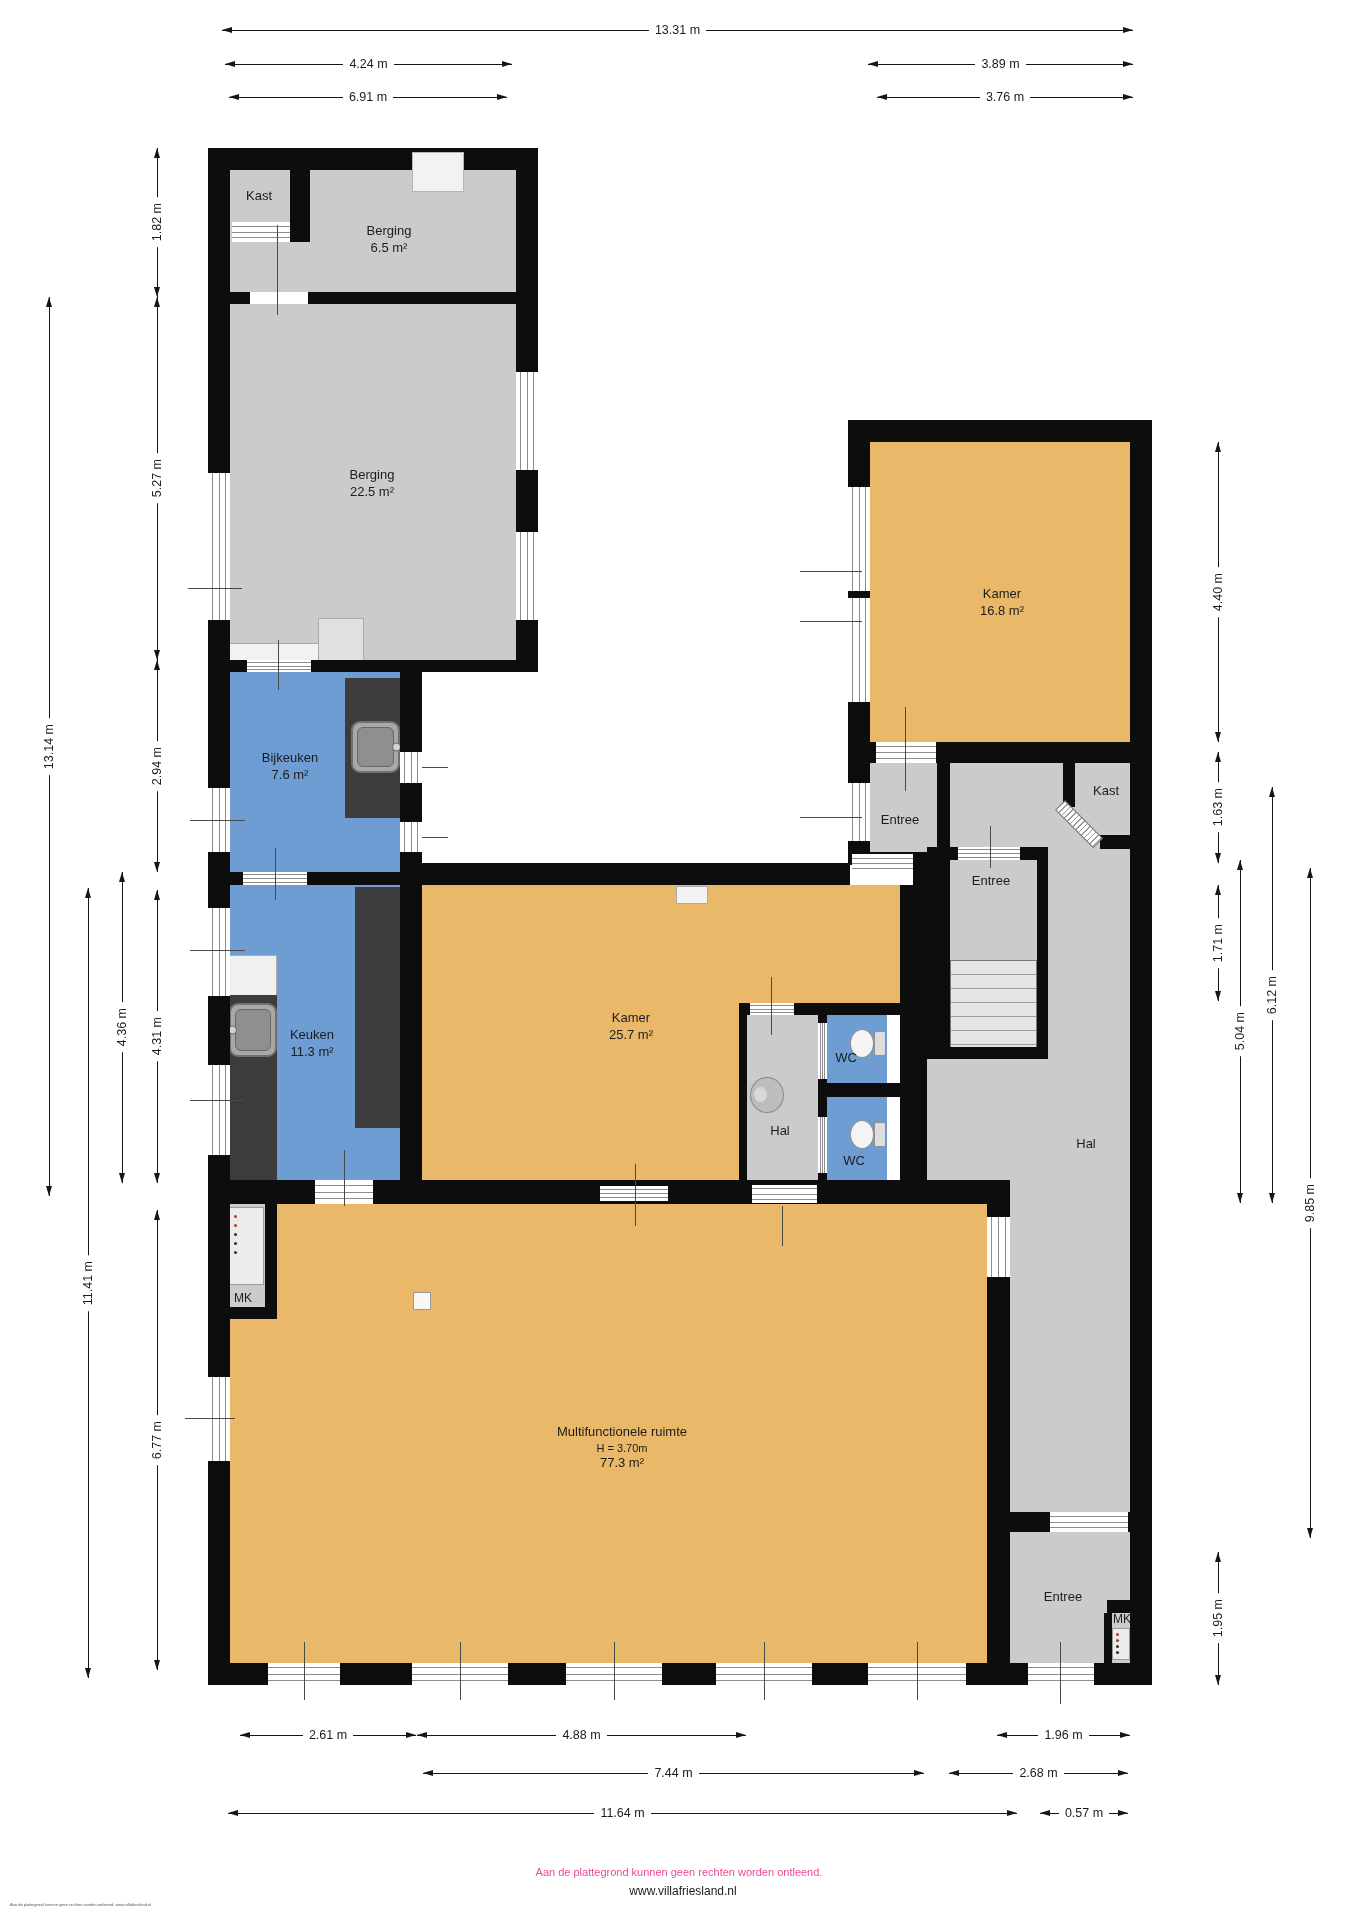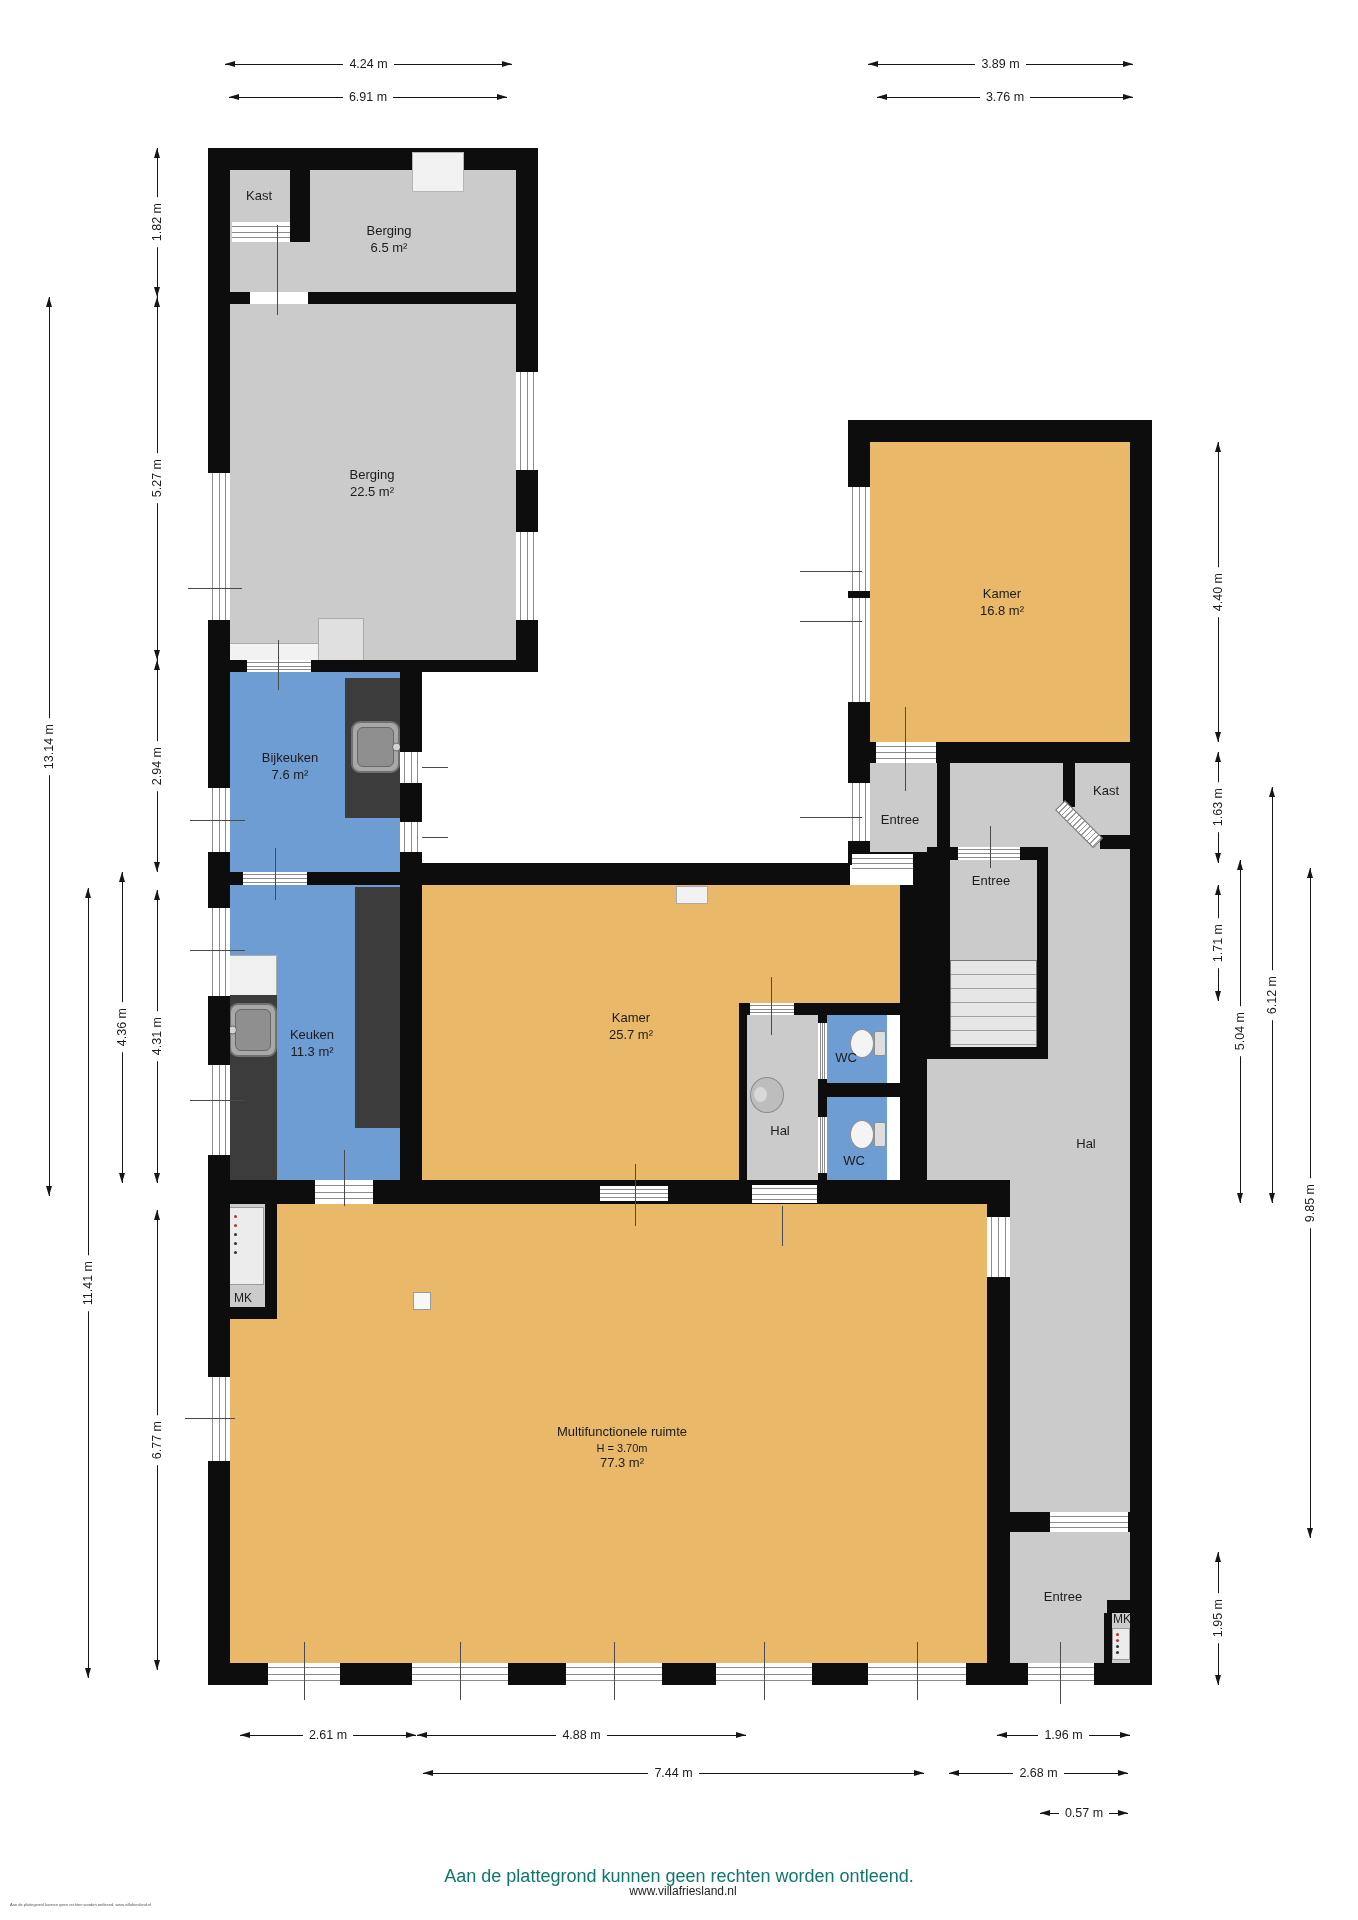--- a/index.html
+++ b/index.html
@@ -37,21 +37,21 @@
   .rlabel span{display:block}
   .rlabel .sub{font-size:11px}
   .dim-h{position:absolute;height:14px;display:flex;align-items:center;justify-content:center;font-size:12.5px;z-index:40;background-image:linear-gradient(#161616,#161616);background-repeat:no-repeat;background-size:100% 1px;background-position:center}
   .dim-h::before{content:"";position:absolute;left:0;top:50%;transform:translateY(-50%);width:0;height:0;border-top:3.5px solid transparent;border-bottom:3.5px solid transparent;border-right:10px solid #161616}
   .dim-h::after{content:"";position:absolute;right:0;top:50%;transform:translateY(-50%);width:0;height:0;border-top:3.5px solid transparent;border-bottom:3.5px solid transparent;border-left:10px solid #161616}
   .dim-h .dl{background:#fff;padding:0 6px;white-space:nowrap;position:relative}
   .dim-v{position:absolute;width:14px;display:flex;align-items:center;justify-content:center;font-size:12.5px;z-index:40;background-image:linear-gradient(#161616,#161616);background-repeat:no-repeat;background-size:1px 100%;background-position:center}
   .dim-v::before{content:"";position:absolute;top:0;left:50%;transform:translateX(-50%);width:0;height:0;border-left:3.5px solid transparent;border-right:3.5px solid transparent;border-bottom:10px solid #161616}
   .dim-v::after{content:"";position:absolute;bottom:0;left:50%;transform:translateX(-50%);width:0;height:0;border-left:3.5px solid transparent;border-right:3.5px solid transparent;border-top:10px solid #161616}
   .dim-v .dl{writing-mode:vertical-rl;transform:rotate(180deg);background:#fff;padding:6px 0;white-space:nowrap;position:relative}
-  .footer{position:absolute;left:0;width:100%;text-align:center;font-size:18px;color:#0f766e}
+  .footer{position:absolute;left:0;width:100%;text-align:center;font-size:11px;color:#ec4899}
   .footer2{position:absolute;left:4px;width:100%;text-align:center;font-size:12px;color:#222}
   .tiny{position:absolute;font-size:4px;color:#555;white-space:nowrap}
 </style>
 </head>
 <body>
 
 <div class="canvas">
 
   <div class="room g" style="left:230px;top:168px;width:286px;height:124px"></div>
   <div class="room g" style="left:230px;top:303px;width:286px;height:357px"></div>
@@ -247,20 +247,23 @@
     <span class="sub">H = 3.70m</span>
     <span>77.3 m²</span>
   </div>
   <div class="rlabel" style="left:1063px;top:1597px">
     <span>Entree</span>
   </div>
   <div class="rlabel" style="left:1122px;top:1620px;font-size:12px">
     <span>MK</span>
   </div>
 
+  <div class="dim-h" style="left:222px;top:23px;width:911px">
+    <span class="dl">13.31 m</span>
+  </div>
   <div class="dim-h" style="left:225px;top:57px;width:287px">
     <span class="dl">4.24 m</span>
   </div>
   <div class="dim-h" style="left:868px;top:57px;width:265px">
     <span class="dl">3.89 m</span>
   </div>
   <div class="dim-h" style="left:229px;top:90px;width:278px">
     <span class="dl">6.91 m</span>
   </div>
   <div class="dim-h" style="left:877px;top:90px;width:256px">
@@ -321,20 +324,23 @@
     <span class="dl">4.88 m</span>
   </div>
   <div class="dim-h" style="left:997px;top:1728px;width:133px">
     <span class="dl">1.96 m</span>
   </div>
   <div class="dim-h" style="left:423px;top:1766px;width:501px">
     <span class="dl">7.44 m</span>
   </div>
   <div class="dim-h" style="left:949px;top:1766px;width:179px">
     <span class="dl">2.68 m</span>
+  </div>
+  <div class="dim-h" style="left:228px;top:1806px;width:789px">
+    <span class="dl">11.64 m</span>
   </div>
   <div class="dim-h" style="left:1040px;top:1806px;width:88px">
     <span class="dl">0.57 m</span>
   </div>
 
   <div class="footer" style="top:1866px">Aan de plattegrond kunnen geen rechten worden ontleend.</div>
   <div class="footer2" style="top:1884px">www.villafriesland.nl</div>
   <div class="tiny" style="left:10px;top:1902px">Aan de plattegrond kunnen geen rechten worden ontleend. www.villafriesland.nl</div>
 
 </div>

